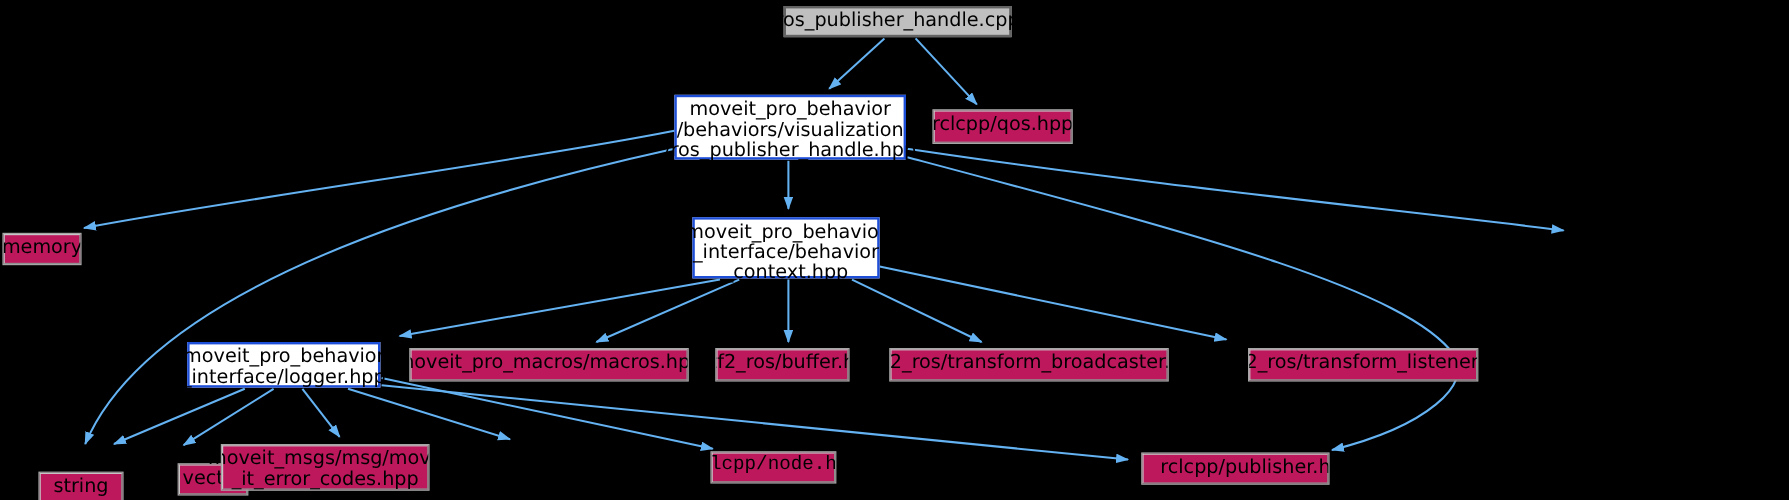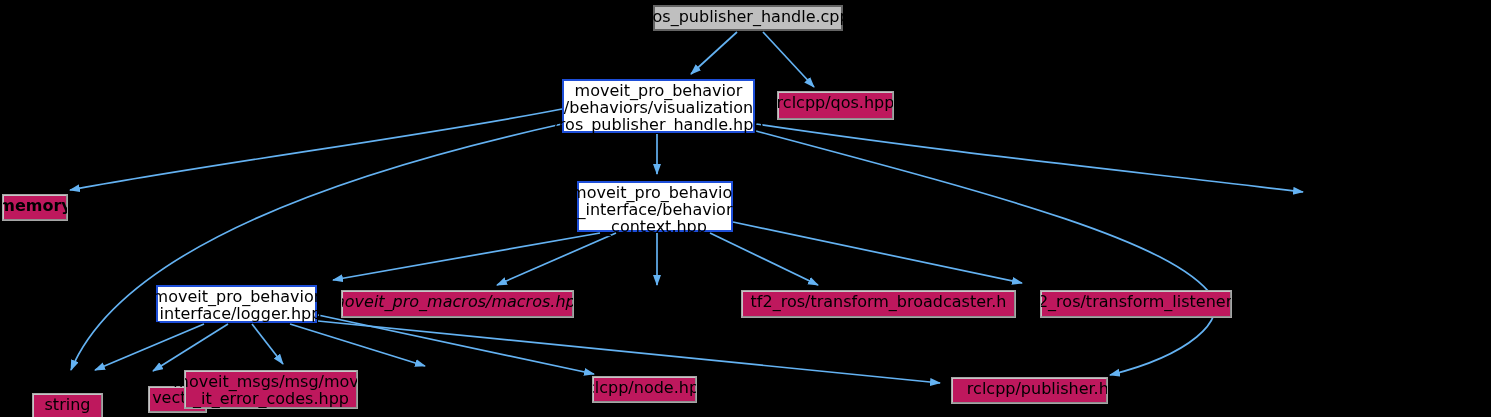--- a/index.html
+++ b/index.html
@@ -62,28 +62,29 @@
       <path d="M252,324 L283,364" fill="none" stroke="#64b2f2" stroke-width="1.7" marker-end="url(#arrow)"></path>
       <path d="M290,324 L425,366" fill="none" stroke="#64b2f2" stroke-width="1.7" marker-end="url(#arrow)"></path>
       <path d="M318,315 L594,374" fill="none" stroke="#64b2f2" stroke-width="1.7" marker-end="url(#arrow)"></path>
       <path d="M318,321 L940,383" fill="none" stroke="#64b2f2" stroke-width="1.7" marker-end="url(#arrow)"></path>
     </svg>
 <div class="gnode root" style="left: 653px; top: 5px; width: 190px; height: 26px;"><span>ros_publisher_handle.cpp</span></div>
     <div class="gnode internal" style="left: 562px; top: 79px; width: 193px; height: 54px;"><span>moveit_pro_behavior
 /behaviors/visualization
 /ros_publisher_handle.hpp</span></div>
     <div class="gnode leaf" style="left: 778px; top: 92px; width: 115px; height: 27px;"><span>rclcpp/qos.hpp</span></div>
-    <div class="gnode leaf" style="left: 3px; top: 195px; width: 64px; height: 25px; font-weight: bold;"><span>memory</span></div>
+    <div class="gnode leaf" style="left: 3px; top: 195px; width: 64px; height: 25px;"><span>memory</span></div>
     <div class="gnode internal" style="left: 577px; top: 181px; width: 156px; height: 51px;"><span>moveit_pro_behavior
 _interface/behavior
 _context.hpp</span></div>
     <div class="gnode internal" style="left: 156px; top: 285px; width: 161px; height: 38px;"><span>moveit_pro_behavior
 _interface/logger.hpp</span></div>
-    <div class="gnode leaf" style="left: 342px; top: 291px; width: 231px; height: 26px; font-style: italic;"><span>moveit_pro_macros/macros.hpp</span></div>
-    <div class="gnode leaf" style="left: 742px; top: 291px; width: 273px; height: 26px;"><span>tf2_ros/transform_broadcaster.h</span></div>
+    <div class="gnode leaf" style="left: 342px; top: 291px; width: 231px; height: 26px;"><span>moveit_pro_macros/macros.hpp</span></div>
+    <div class="gnode leaf" style="left: 597px; top: 291px; width: 110px; height: 26px;"><span>tf2_ros/buffer.h</span></div>
+    <div class="gnode leaf" style="left: 742px; top: 291px; width: 231px; height: 26px;"><span>tf2_ros/transform_broadcaster.h</span></div>
     <div class="gnode leaf" style="left: 997px; top: 291px; width: 190px; height: 26px; margin-left: 44px;"><span>tf2_ros/transform_listener.h</span></div>
     <div class="gnode leaf" style="left: 33px; top: 394px; width: 69px; height: 25px;"><span>string</span></div>
     <div class="gnode leaf" style="left: 115px; top: 387px; width: 57px; height: 25px; margin-left: 34px;"><span>vector</span></div>
     <div class="gnode leaf" style="left: 185px; top: 371px; width: 172px; height: 37px;"><span>moveit_msgs/msg/move
 _it_error_codes.hpp</span></div>
-    <div class="gnode leaf" style="left: 593px; top: 377px; width: 103px; height: 25px;"><span>rclcpp/node.hpp</span></div>
+    <div class="gnode leaf" style="left: 593px; top: 377px; width: 103px; height: 25px; font-family: Liberation Mono, monospace;"><span>rclcpp/node.hpp</span></div>
     <div class="gnode leaf" style="left: 952px; top: 378px; width: 155px; height: 25px; padding-left: 41px;"><span>rclcpp/publisher.hpp</span></div>
   </div>
 
 </body></html>

